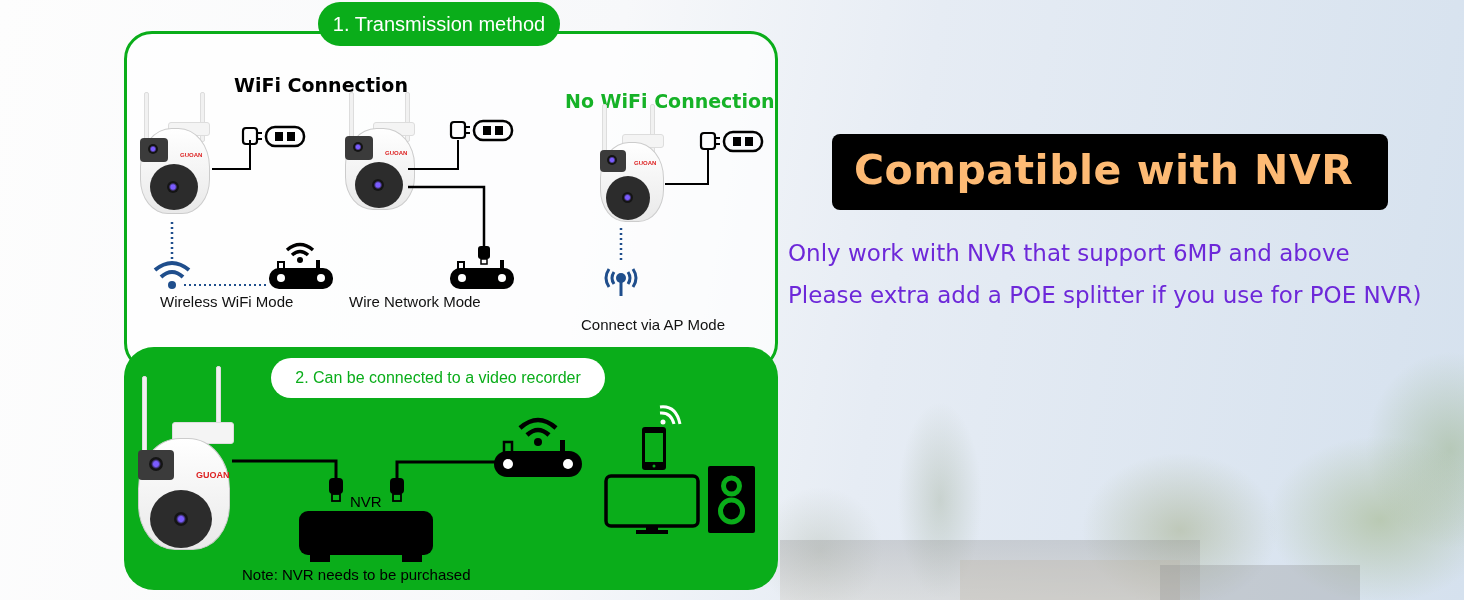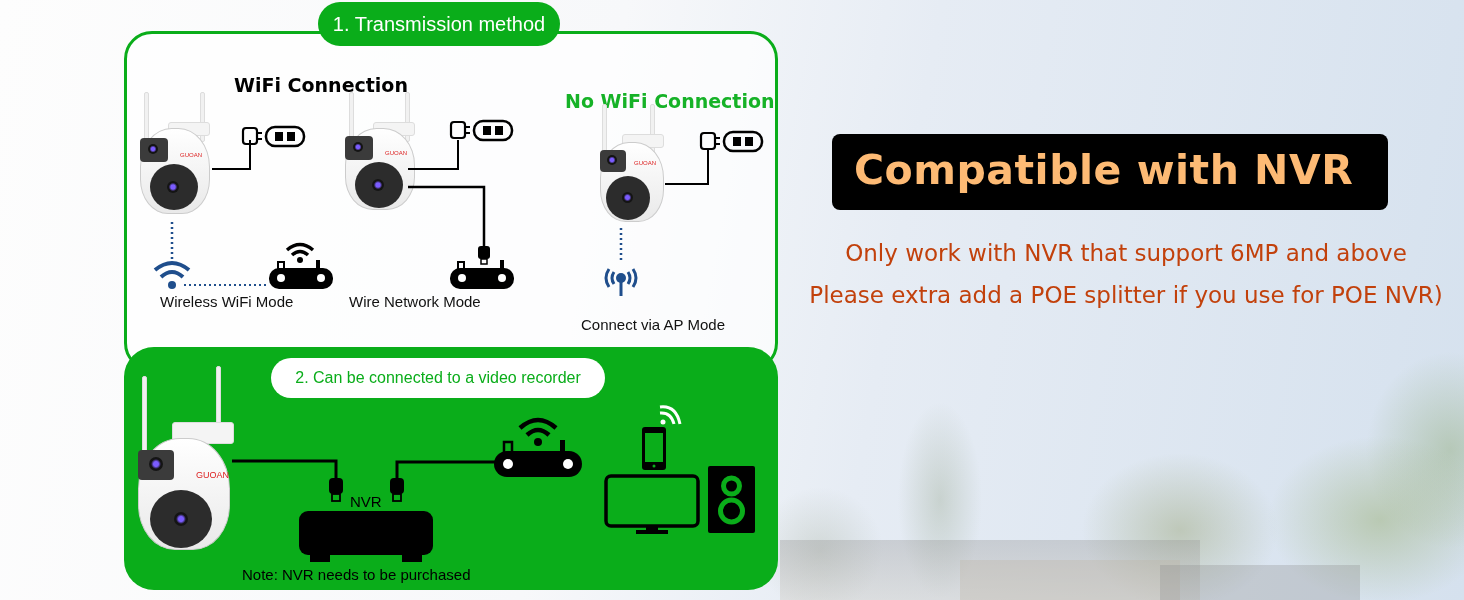--- a/index.html
+++ b/index.html
@@ -52,21 +52,21 @@
   .cap { position: absolute; font-size: 15px; color: #111; white-space: nowrap; }
 
   
   .cam { position: absolute; }
   .cam .ant { position: absolute; width: 5px; background: #f1f1f1; border: 1px solid #ddd; border-radius: 2px; }
   .cam .bracket { position: absolute; background: #f4f4f4; border: 1px solid #ddd; border-radius: 3px; }
   .cam .body { position: absolute; background: linear-gradient(180deg,#ffffff,#e9e9e9); border: 1px solid #ccc; border-radius: 45% 45% 40% 40%; }
   .cam .upper { position: absolute; background: #3b3b3b; border-radius: 4px; }
   .cam .lower { position: absolute; background: #2c2c2c; border-radius: 50%; }
   .cam .lens { position: absolute; border-radius: 50%; background: radial-gradient(circle, #7b5cff 0 25%, #141414 50%); }
-  .cam .logo { position: absolute; font-size: 6px; font-weight: normal; color: #d22; }
+  .cam .logo { position: absolute; font-size: 6px; font-weight: bold; color: #d22; }
 
   
   .sec2 {
     position: absolute; left: 124px; top: 347px; width: 654px; height: 243px;
     background: #0aad1a; border-radius: 30px;
   }
   .sec2-title {
     position: absolute; left: 271px; top: 358px; width: 334px; height: 40px;
     background: #fff; color: #0aad1a; border-radius: 20px;
     font-size: 16px; text-align: center; line-height: 40px;
@@ -78,21 +78,21 @@
   .nvr-banner {
     position: absolute; left: 832px; top: 134px; width: 556px; height: 76px;
     background: #000; border-radius: 8px;
   }
   .nvr-banner-text {
     position: absolute; left: 22px; top: 12px; font-size: 41px; font-weight: bold;
     color: #fdba74; font-family: "DejaVu Sans", sans-serif; letter-spacing: 0.5px;
   }
   .desc {
     position: absolute; left: 788px; top: 232px; width: 676px;
-    font-size: 23px; line-height: 42px; color: #c2410c; text-align: center;
+    font-size: 23px; line-height: 42px; color: #6d28d9; 
     font-family: "DejaVu Sans", sans-serif; font-weight: normal;
   }
   svg { position: absolute; overflow: visible; }
 </style>
 </head>
 <body>
 
 <div class="scene">
   <div class="roof"></div>
   <div class="wall"></div>

